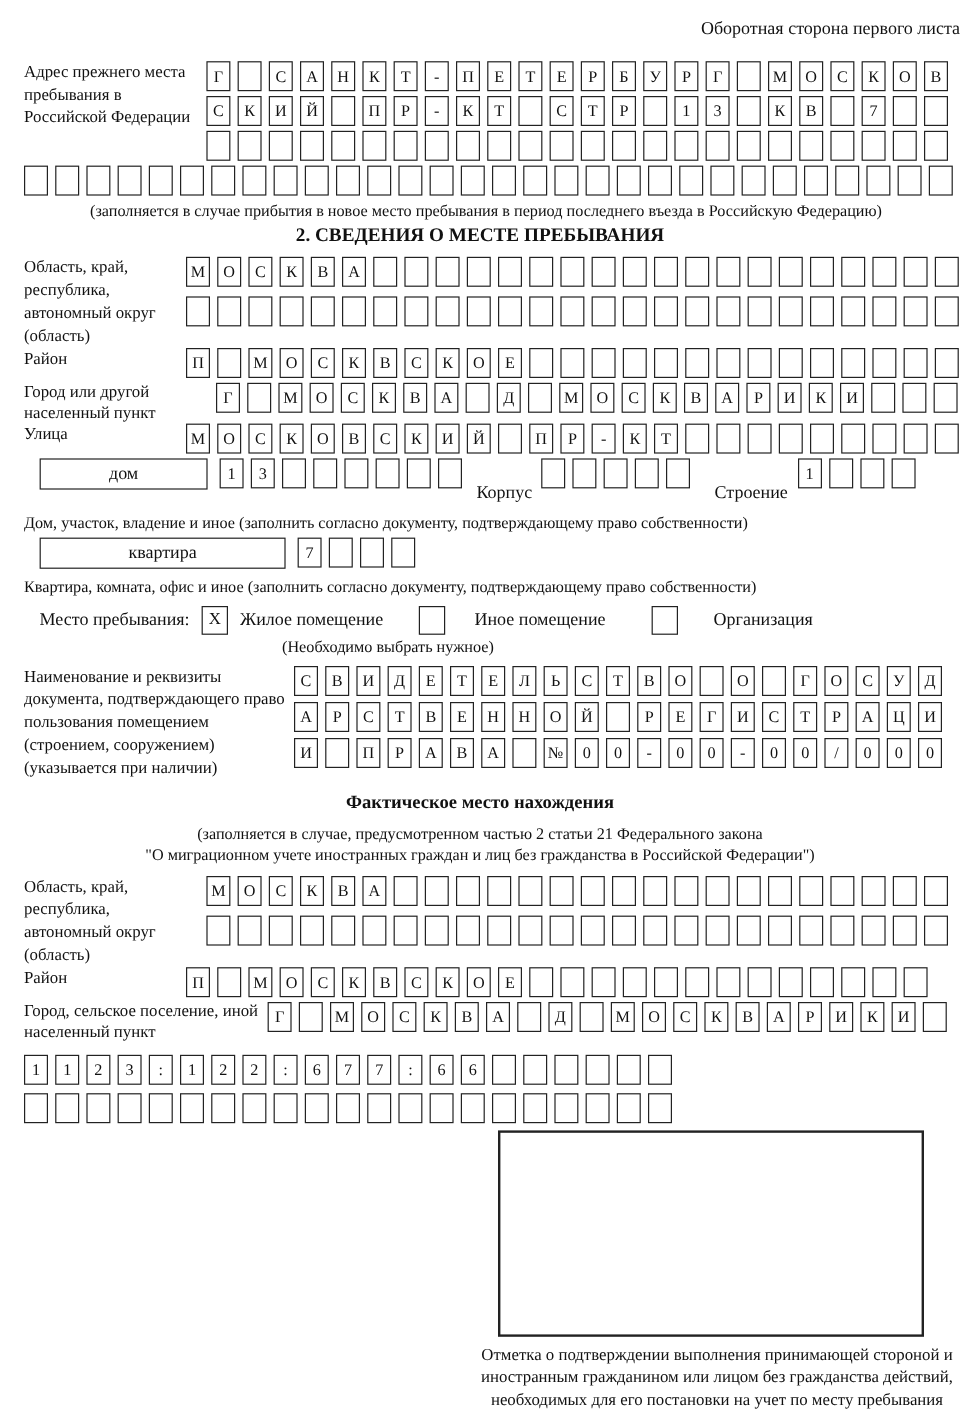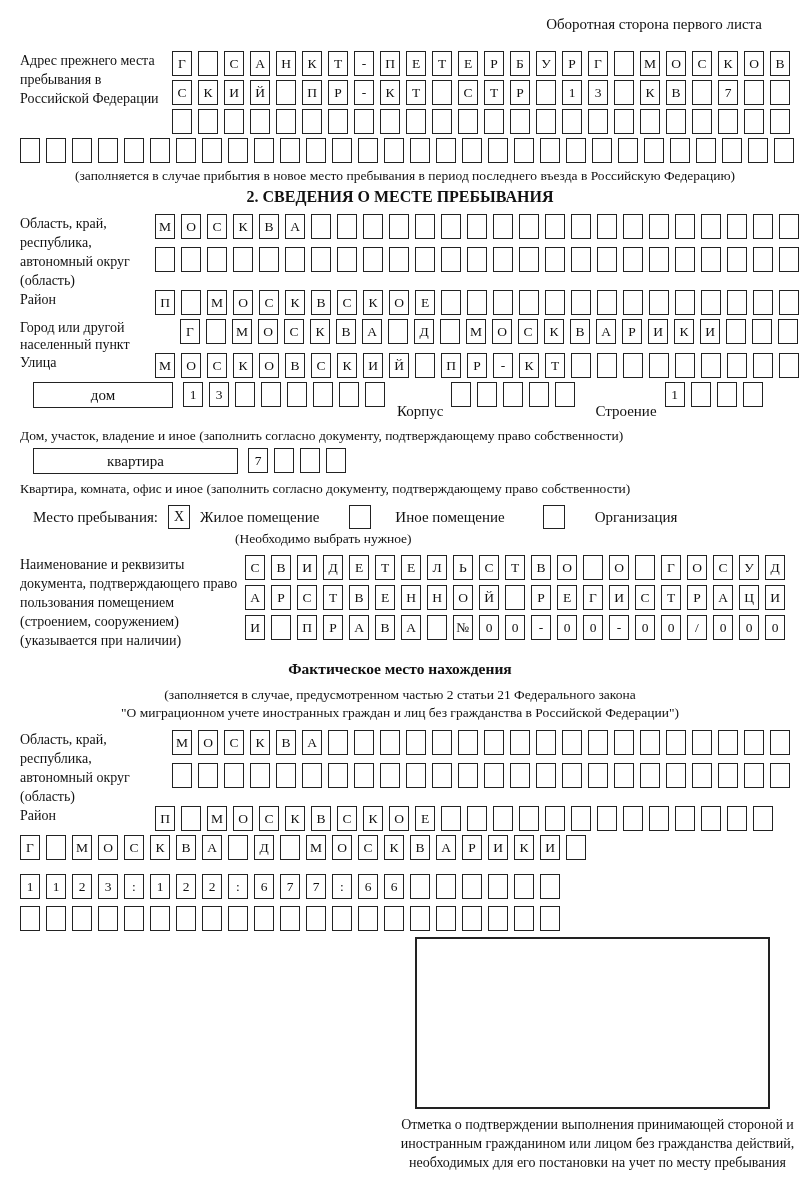--- a/index.html
+++ b/index.html
@@ -5,21 +5,21 @@
   * { margin:0; padding:0; box-sizing:border-box; }
   html,body { width:800px; }
   body {
     width:800px; height:1180px;
     background:#fff; color:#111;
     font-family:"Liberation Serif", serif;
     padding:16px 0 0 20px;
     overflow:hidden;
     position:relative;
   }
-  .corner { text-align:right; padding-right:38px; font-size:15px; margin-bottom:18px; }
+  .corner { text-align:right; font-size:15px; margin-bottom:18px; }
 
   .frow { display:flex; align-items:flex-start; }
   .flabel { flex:0 0 auto; width:var(--lw,150px); font-size:14px; line-height:19px; padding-right:6px; }
   .fcells { flex:0 0 auto; }
 
   .cellrow { display:flex; margin-bottom:4px; height:25px; }
   .cell {
     width:20px; height:25px; border:1.6px solid #222; margin-right:6px;
     display:flex; align-items:center; justify-content:center;
     font-size:13.5px; line-height:1; flex:0 0 auto; background:#fff;
@@ -548,20 +548,21 @@
         <span class="cell"></span>
         <span class="cell"></span>
         <span class="cell"></span>
         <span class="cell"></span>
         <span class="cell"></span>
       </div>
     </div>
 </div>
 
 <div class="frow" style="--lw:203px">
+  <div class="flabel" style="line-height:17px">Город, сельское поселение, иной населенный пункт</div>
   <div class="fcells">
       <div class="cellrow">
         <span class="cell">Г</span>
         <span class="cell"></span>
         <span class="cell">М</span>
         <span class="cell">О</span>
         <span class="cell">С</span>
         <span class="cell">К</span>
         <span class="cell">В</span>
         <span class="cell">А</span>

